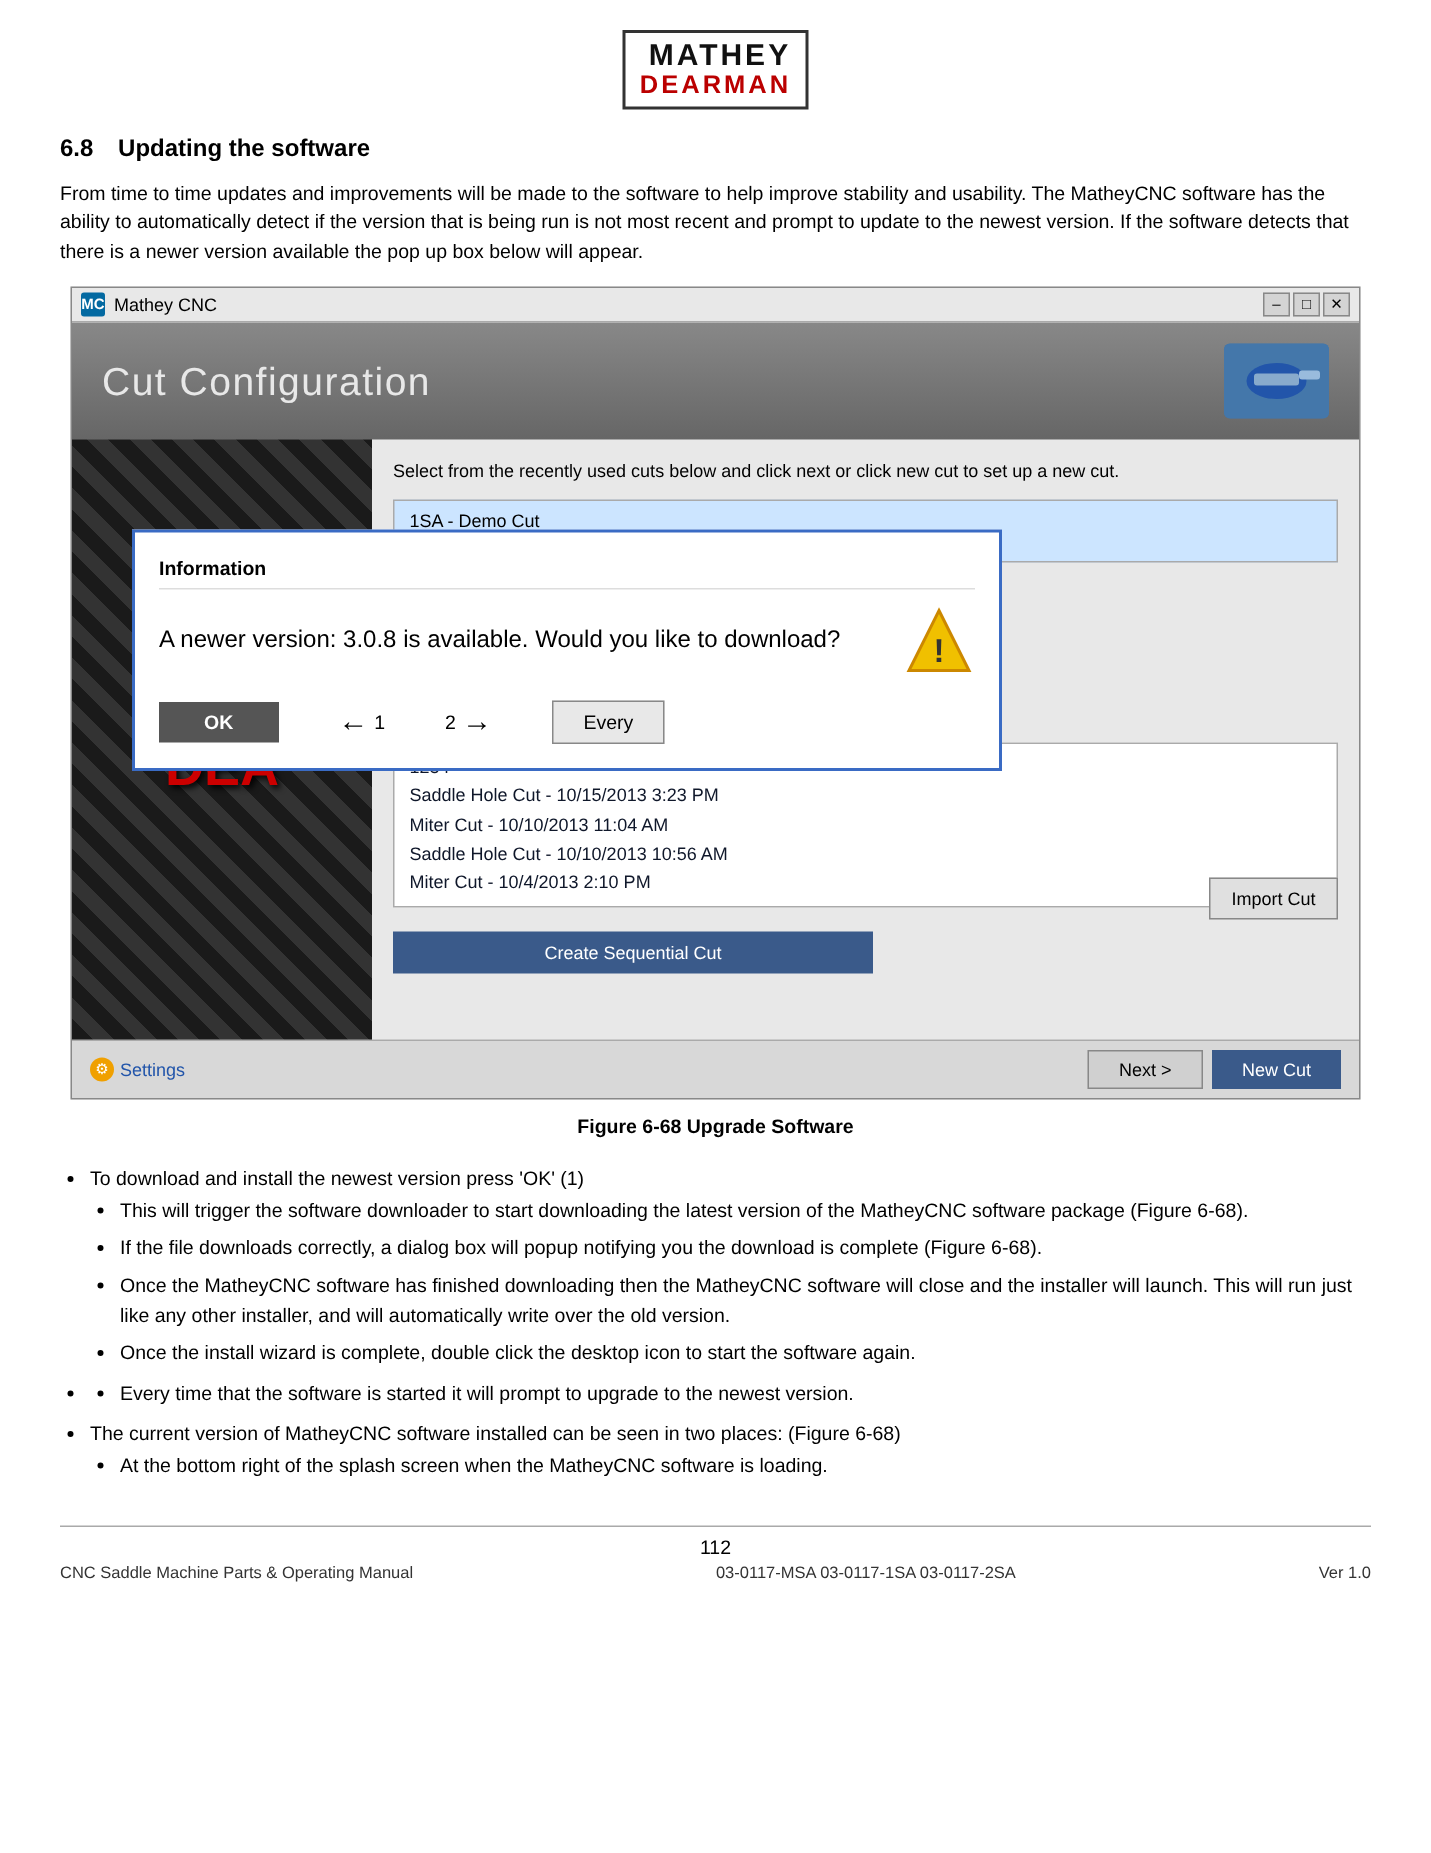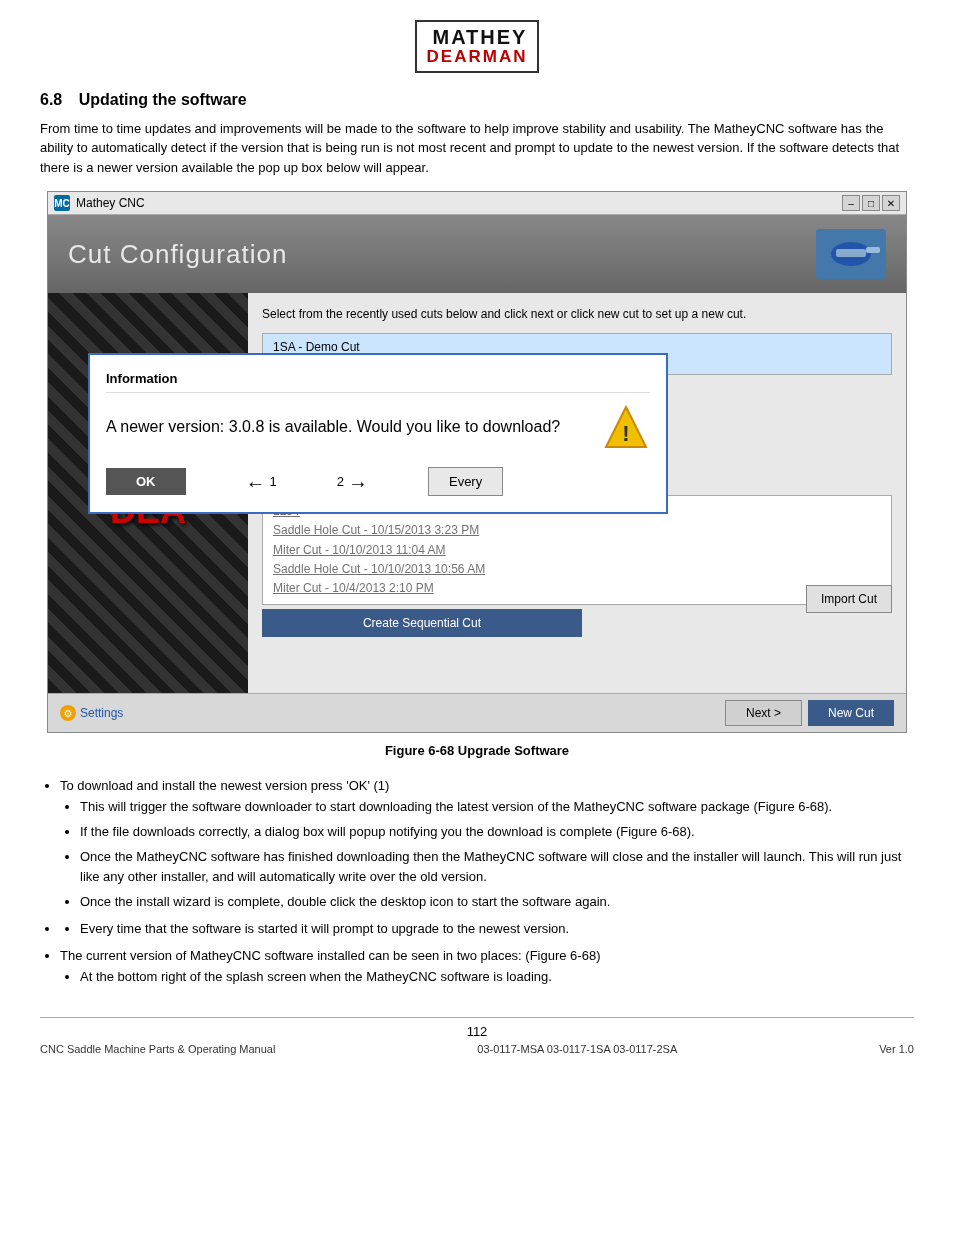--- a/index.html
+++ b/index.html
@@ -233,23 +233,22 @@
       font-size: 13px;
       color: #000;
     }
 
     
     .cut-list-secondary {
       margin-top: 10px;
     }
     .cut-list-secondary .entry {
       font-size: 12px;
-      color: #737373;
+      color: #0f172a;
       line-height: 1.6;
-      text-decoration: underline;
     }
 
     
     .import-cut-btn {
       position: absolute;
       right: 14px;
       bottom: 80px;
       background: #e0e0e0;
       border: 1px solid #888;
       padding: 6px 14px;
@@ -258,21 +257,21 @@
     }
     .create-sequential-btn {
       background: #3a5a8a;
       color: #fff;
       border: none;
       padding: 7px 0;
       font-size: 12px;
       cursor: pointer;
       width: 320px;
       text-align: center;
-      margin-top: 0;
+      margin-top: 12px;
     }
 
     
     .app-bottom-bar {
       background: #d8d8d8;
       border-top: 1px solid #aaa;
       display: flex;
       align-items: center;
       padding: 6px 12px;
       justify-content: space-between;
@@ -348,21 +347,20 @@
       display: flex;
       justify-content: space-between;
       font-size: 11px;
       color: #333;
     }
 
     
     .arrow-row {
       display: flex;
       align-items: center;
-      gap: 60px;
     }
     .arrow-left {
       display: flex; align-items: center; gap: 4px;
     }
     .arrow-symbol {
       font-size: 20px; color: #000; font-weight: bold;
     }
   </style>
 </head>
 <body>

